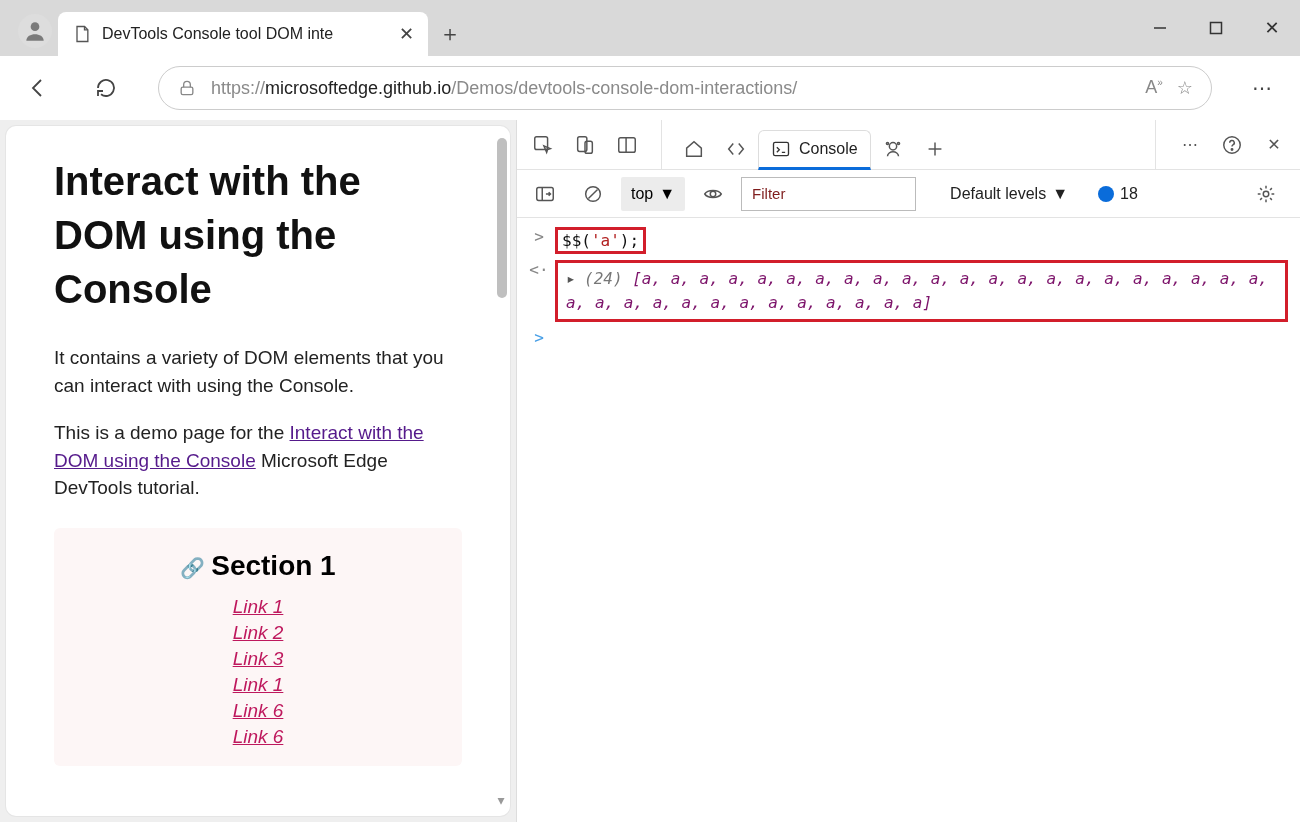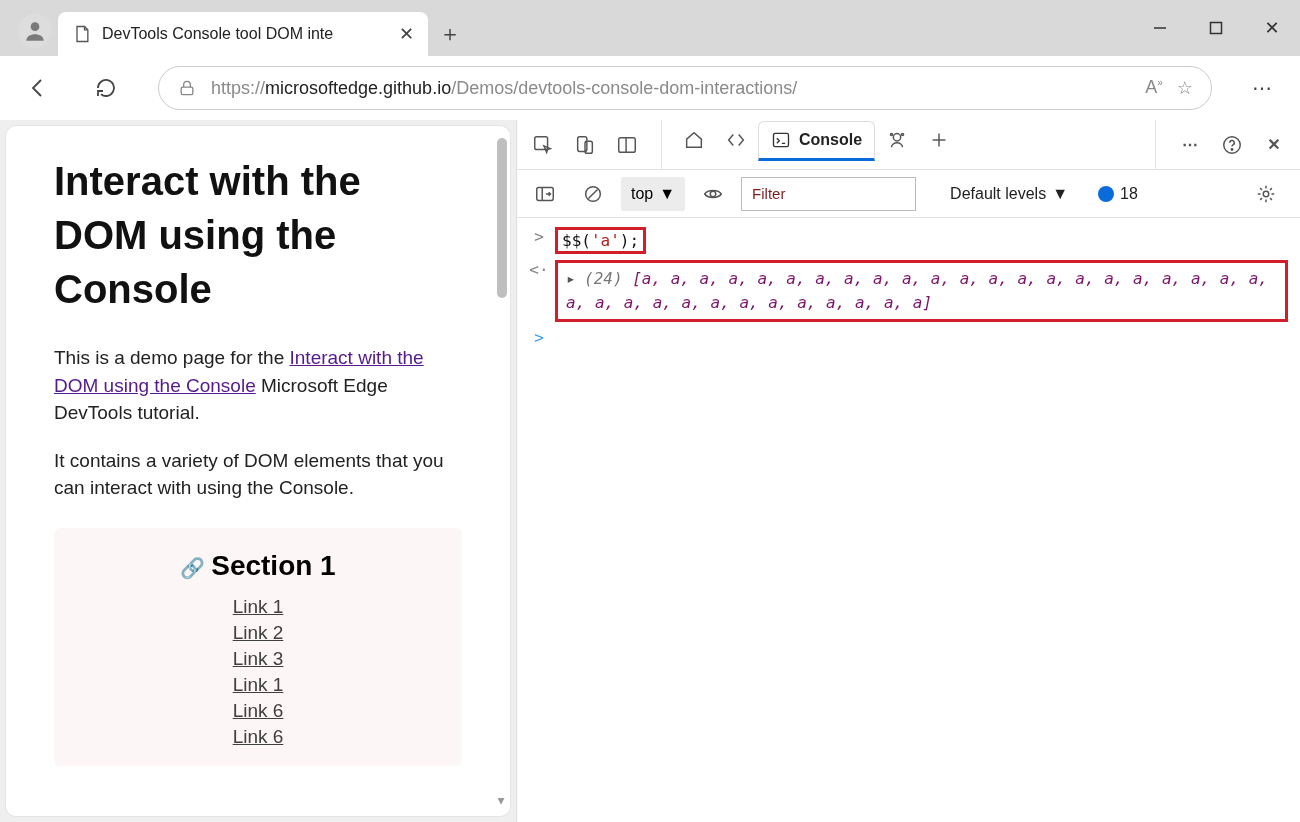--- a/index.html
+++ b/index.html
@@ -34,28 +34,28 @@
   .page-pane { width: 516px; background:#efefef; padding: 6px; display:flex; }
   .page-inner { background:#fff; border-radius:10px; flex:1; padding: 28px 48px; overflow:hidden; position:relative; box-shadow:0 0 0 1px rgba(0,0,0,.04);}
   .page-inner h1 { font-size:40px; font-weight:700; margin:0 0 28px 0; line-height:1.35; color:#111;}
   .page-inner p { font-size:19px; line-height:1.45; margin:0 0 20px 0; color:#222;}
   .page-inner a { color:#004fc4; text-decoration:underline;}
   .page-inner a.visited { color:#551a8b;}
   .section-card { background:#fdf6f6; border-radius:6px; padding:22px 20px 18px 20px; text-align:center; margin-top:26px;}
   .section-card h2 { font-size:28px; font-weight:700; margin:0 0 14px 0;}
   .section-card h2 .linkicon { color:#bbb; font-size:20px; margin-right:6px;}
   .section-card .links { display:flex; flex-direction:column; gap:4px; align-items:center;}
-  .section-card .links a { font-size:19px; color:#404040;}
+  .section-card .links a { font-size:19px; color:#be185d;font-style:italic;}
   .fake-scrollbar { position:absolute; right:2px; top:6px; bottom:6px; width:14px; background:transparent;}
   .fake-thumb { position:absolute; right:1px; top:6px; width:10px; height:160px; background:#bfbfbf; border-radius:5px;}
   .fake-down { position:absolute; right:0; bottom:2px; font-size:14px; color:#999; width:14px; text-align:center;}
 
   
   .devtools { flex:1; background:#fff; display:flex; flex-direction:column; border-left:1px solid #ddd;}
-  .dt-tabs { height:50px; display:flex; align-items:flex-start; border-bottom:1px solid #e3e3e3; padding:0 6px; gap:2px; position:relative;font-weight:bold;}
+  .dt-tabs { height:50px; display:flex; align-items:flex-end; border-bottom:1px solid #e3e3e3; padding:0 6px; gap:2px; position:relative;}
   .dt-tabs .group-left { display:flex; align-items:center; gap:2px; padding-right:14px; border-right:1px solid #e3e3e3; height:100%;}
   .dt-tabs .group-mid { display:flex; align-items:center; gap:2px; padding-left:10px;}
   .dt-iconbtn { width:40px; height:40px; display:flex; align-items:center; justify-content:center; color:#555; border-radius:4px;}
   .dt-iconbtn svg { width:22px; height:22px; stroke:#555; fill:none; stroke-width:1.6;}
   .dt-tab { height:40px; padding:0 12px; display:flex; align-items:center; gap:8px; border-radius:6px 6px 0 0;}
   .dt-tab.active { border:1px solid #ddd; border-bottom:3px solid #0a6cda; background:#fff; margin-bottom:-1px;}
   .dt-tab .label { font-size:16px; color:#222;}
   .dt-tabs .right { position:absolute; right:6px; top:0; bottom:0; display:flex; align-items:center; gap:2px; padding-left:14px; border-left:1px solid #e3e3e3;}
   
   .dt-sub { height:48px; border-bottom:1px solid #e3e3e3; display:flex; align-items:center; padding:0 8px; gap:8px; position:relative;}
@@ -144,24 +144,24 @@
     </div>
   </div>
   <div class="menu-dots">⋯</div>
 </div>
 
 <div class="content">
 
   <div class="page-pane">
     <div class="page-inner">
       <h1>Interact with the DOM using the Console</h1>
+      <p>It contains a variety of DOM elements that you can interact with using the Console.</p>
       <p>
         <span>This is a demo page for the </span><a href="#" class="visited">Interact with the DOM using the Console</a><span> Microsoft Edge DevTools tutorial.</span>
       </p>
-      <p>It contains a variety of DOM elements that you can interact with using the Console.</p>
       <div class="section-card">
         <h2><span class="linkicon">🔗</span><span>Section 1</span></h2>
         <div class="links">
           <a href="#">Link 1</a>
           <a href="#">Link 2</a>
           <a href="#">Link 3</a>
           <a href="#">Link 1</a>
           <a href="#">Link 6</a>
           <a href="#">Link 6</a>
         </div>

